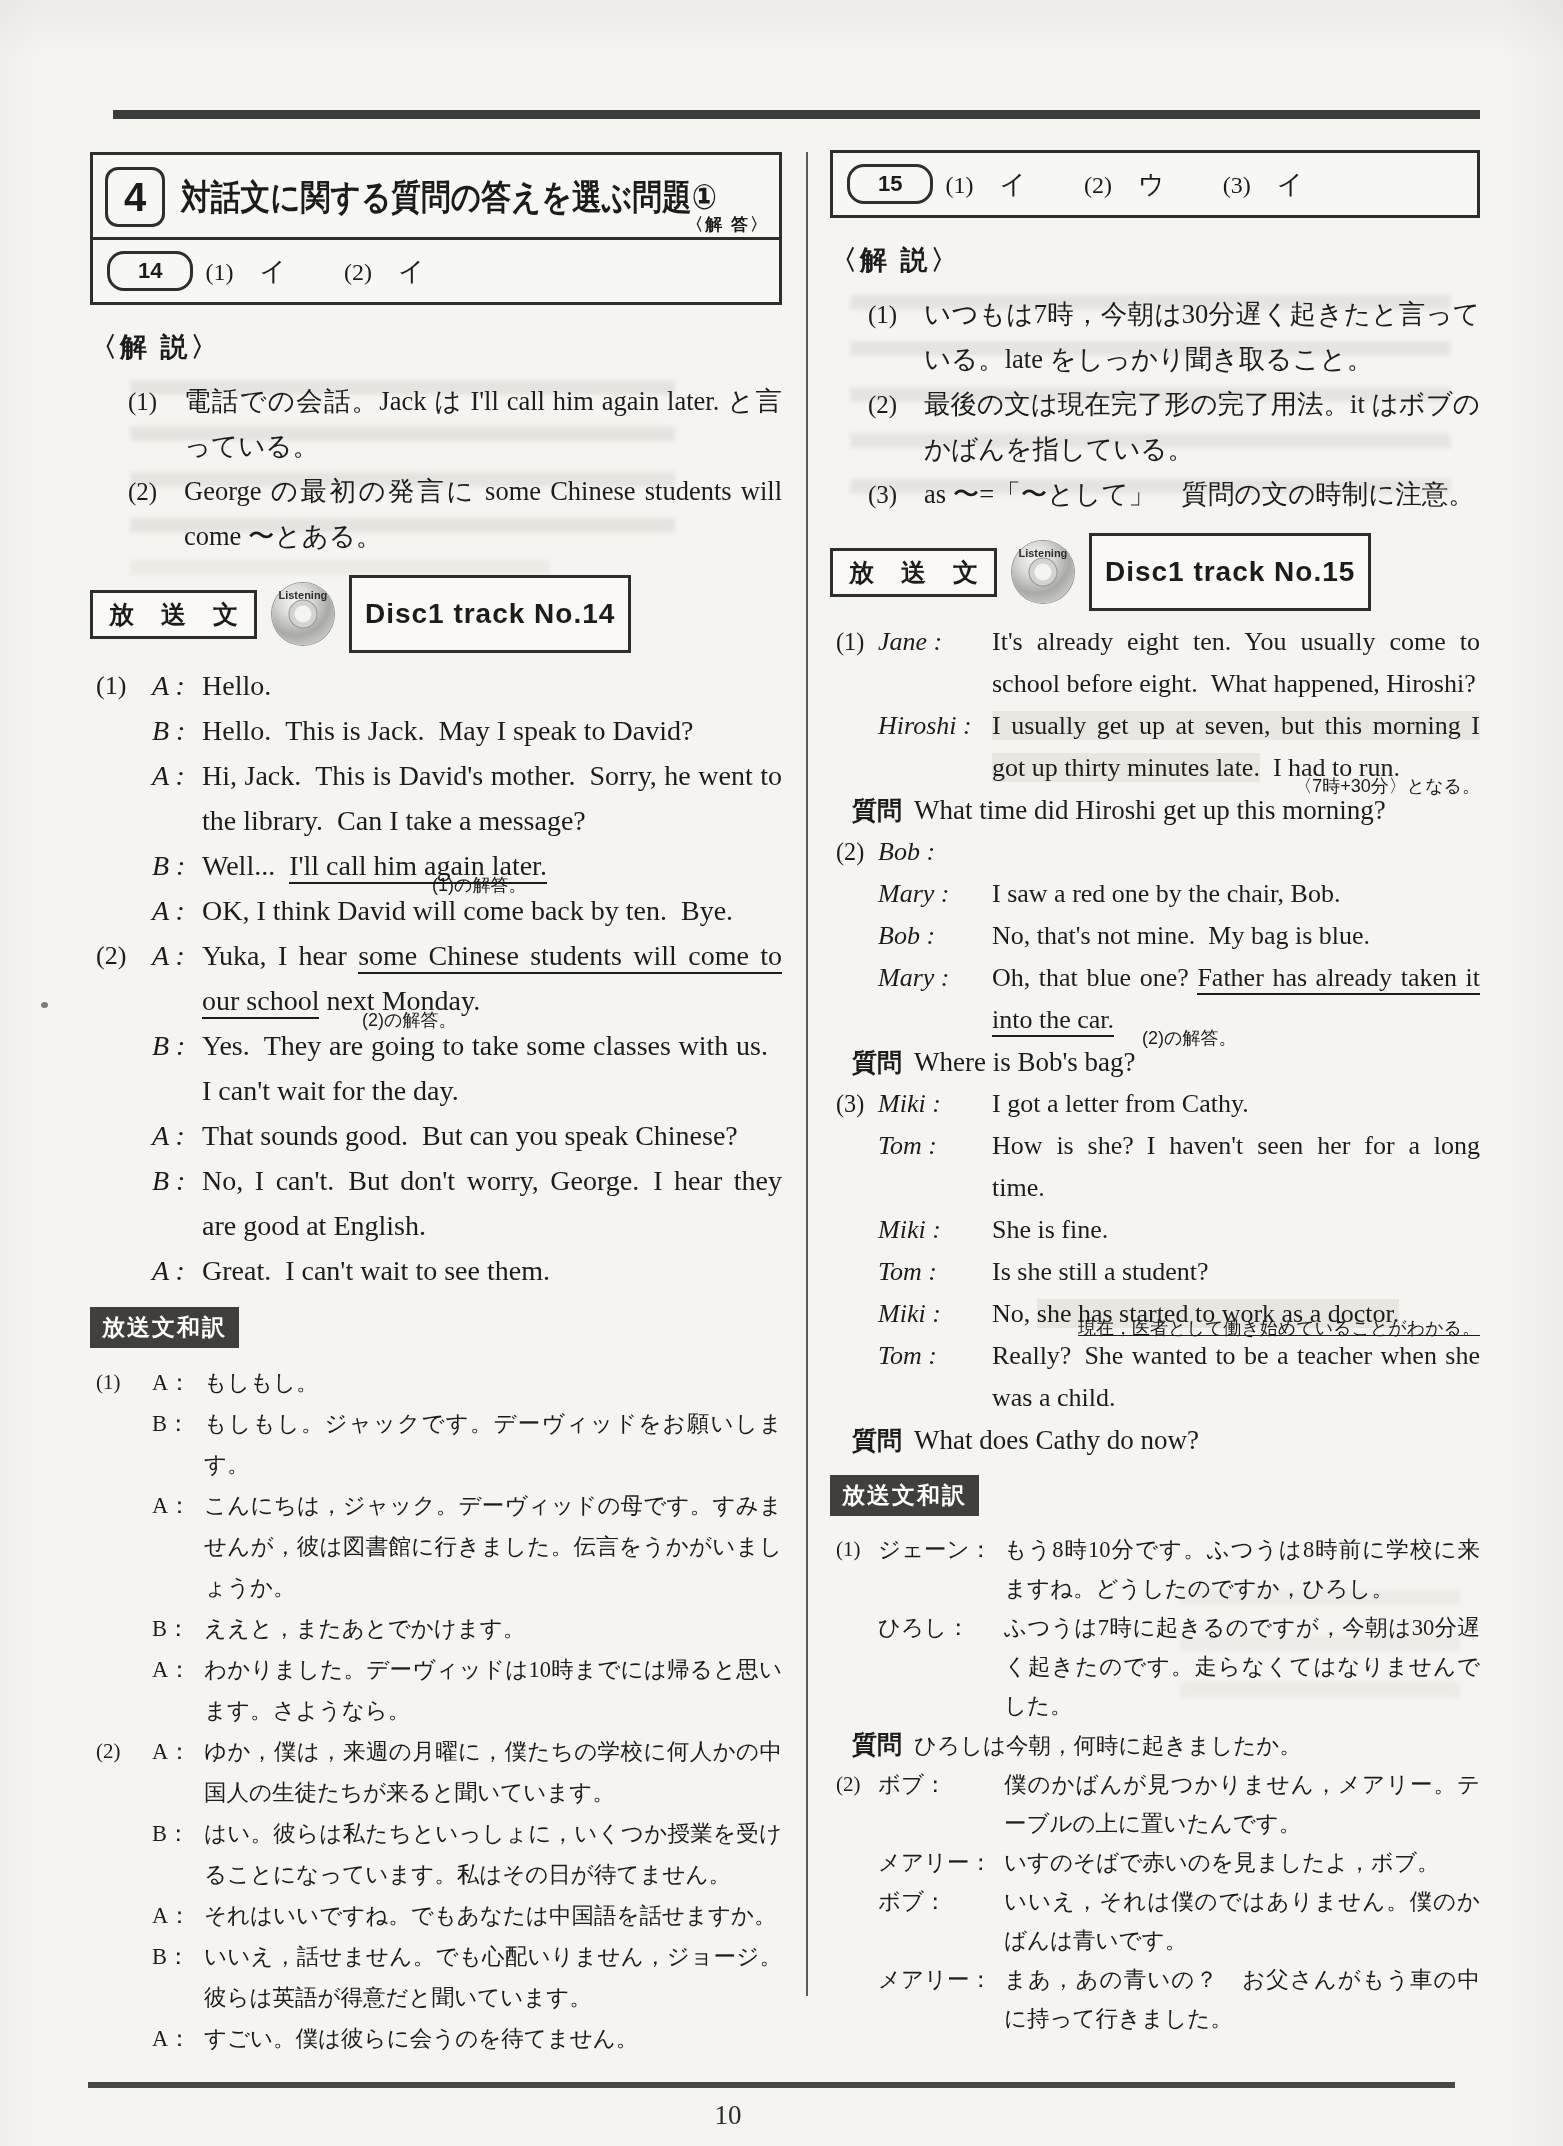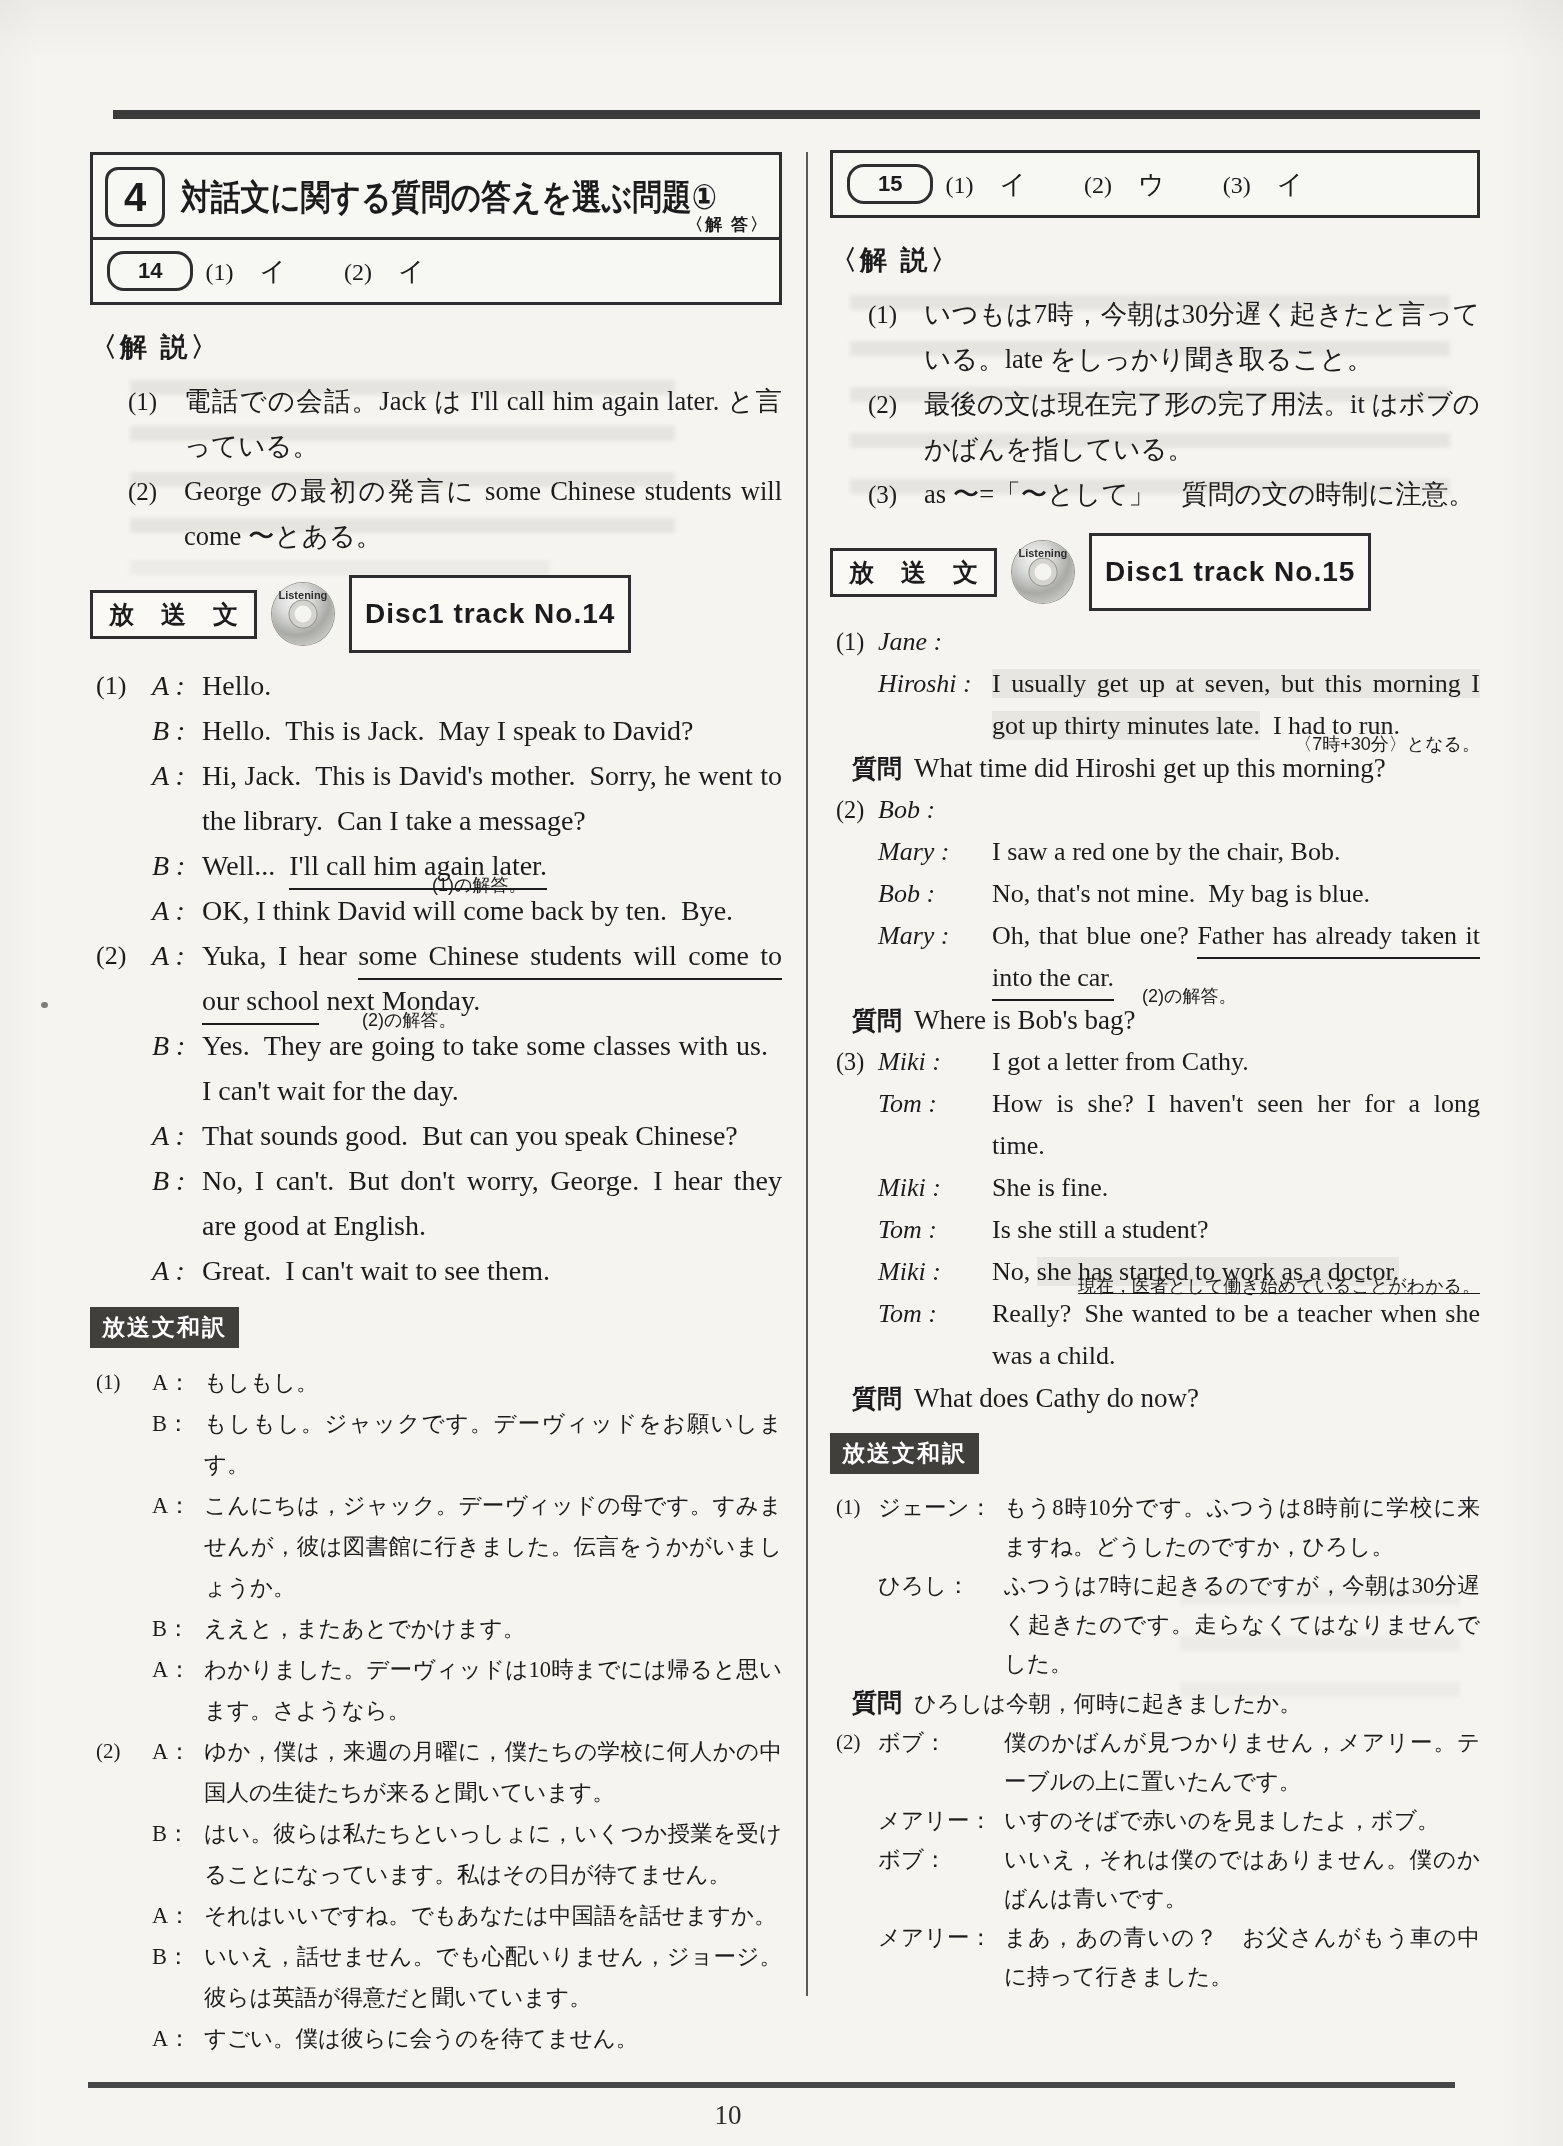--- a/index.html
+++ b/index.html
@@ -62,21 +62,21 @@
   .dlg-en-l .line{grid-template-columns:62px 50px 1fr;}
   .dlg-en-r{--lh:42px;font-size:26px;}
   .dlg-en-r .line{grid-template-columns:48px 114px 1fr;}
   .dlg-ja-l{--lh:41px;font-size:22.5px;margin-top:2px;}
   .dlg-ja-l .line{grid-template-columns:62px 52px 1fr;}
   .dlg-ja-r{--lh:39px;font-size:22.5px;margin-top:2px;}
   .dlg-ja-r .line{grid-template-columns:48px 126px 1fr;}
   .ln-num{padding-left:6px;font-size:.93em;}
   .spk-en{font-style:italic;}
   .ln-txt{text-align:justify;position:relative;}
-  .u{border-bottom:2px solid #1c1c1c;padding-bottom:7px;}
+  .u{border-bottom:2px solid #1c1c1c;padding-bottom:1px;}
   .hl{background:#e8e6e0;box-decoration-break:clone;-webkit-box-decoration-break:clone;}
   .note{position:absolute;z-index:2;white-space:nowrap;line-height:1;color:#1b1b1b;
       font-family:"Liberation Sans","DejaVu Sans",sans-serif;font-size:18px;}
   .q-line{display:flex;align-items:baseline;gap:12px;padding-left:22px;line-height:var(--lh);}
   .q-label{flex:0 0 auto;font-family:"Liberation Sans","DejaVu Sans",sans-serif;font-weight:700;font-size:25px;}
   .dlg-en-r .q-line{font-size:27px;}
 
   .wayaku-badge{display:inline-block;background:#403f3b;color:#fff;padding:5px 12px;margin:14px 0 12px 0;
       font-family:"Liberation Sans","DejaVu Sans",sans-serif;font-weight:700;font-size:23px;letter-spacing:2px;}
 </style>
@@ -279,20 +279,21 @@
         <span class="disc-label">Listening</span>
         <span class="disc-hole"></span>
       </span>
       <span class="track-box">Disc1 track No.15</span>
     </div>
 
     <div class="dlg dlg-en-r" id="dlg-right">
         <div class="line">
           <span class="ln-num">(1)</span>
           <span class="ln-spk spk-en">Jane :</span>
+          <span class="ln-txt"><span>It's already eight ten. You usually come to school before eight. What happened, Hiroshi?</span></span>
         </div>
         <div class="line">
           <span class="ln-num"></span>
           <span class="ln-spk spk-en">Hiroshi :</span>
           <span class="ln-txt"><span class="hl">I usually get up at seven, but this morning I got up thirty minutes late.</span><span> I had to run.</span><div class="note" style="top: 72px; right: 0px;">〈7時+30分〉となる。</div></span>
         </div>
         <div class="q-line">
           <span class="q-label">質問</span>
           <span class="q-text">What time did Hiroshi get up this morning?</span>
         </div>

